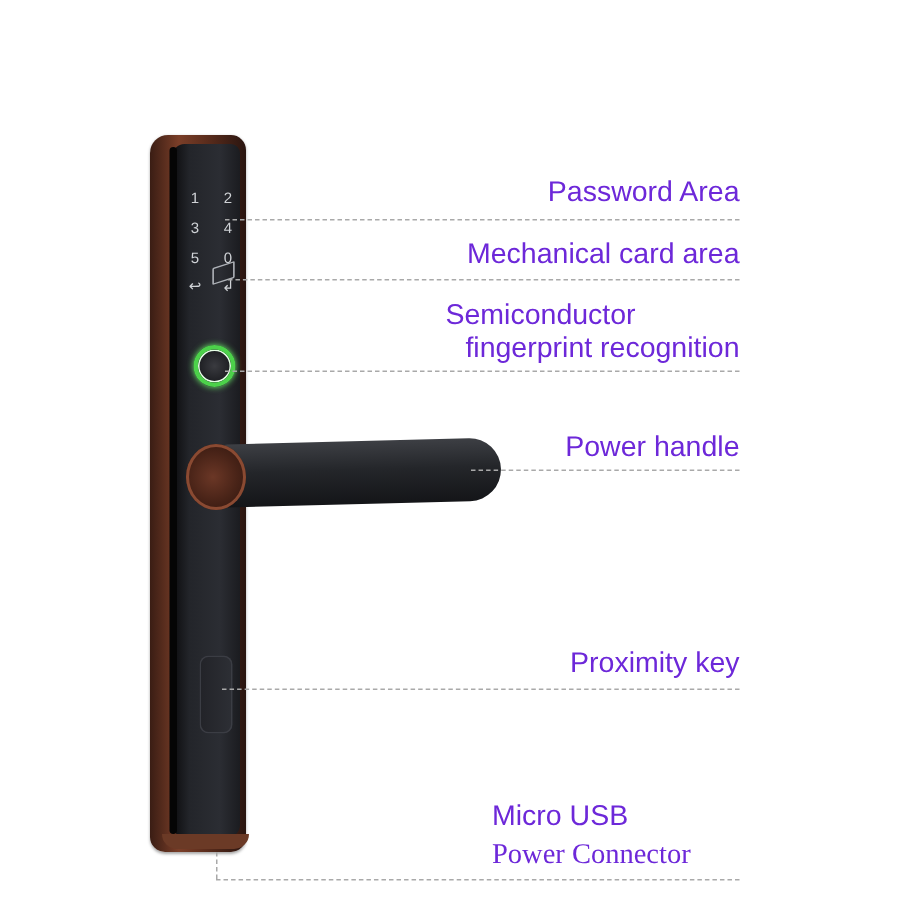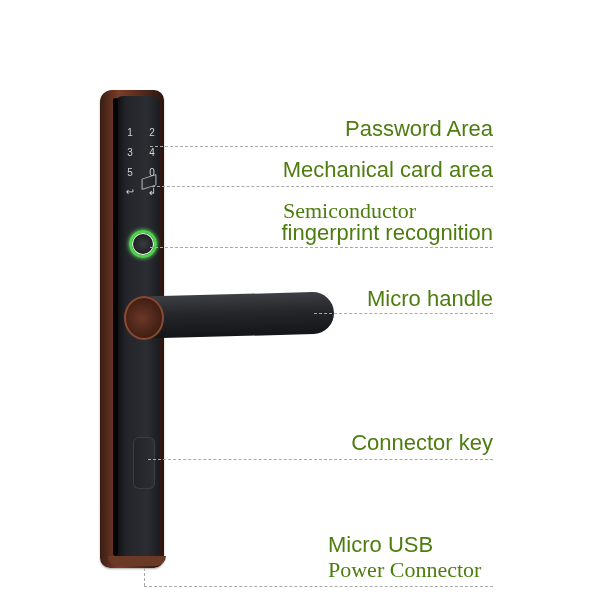--- a/index.html
+++ b/index.html
@@ -47,21 +47,21 @@
     background:linear-gradient(90deg,#222328 0%,#2d2f35 100%);
     box-shadow:inset 0 0 0 1px #3b3d44;
   }
   .lock-bottom {
     position:absolute; left:108px; top:556px; width:58px; height:10px;
     border-radius:0 0 10px 10px; background:#6b3a26;
   }
   .leader { position:absolute; height:0; border-top:1.5px dashed #a9a9a9; }
   .leader-v { position:absolute; width:0; border-left:1.5px dashed #a9a9a9; }
   .label {
-    position:absolute; right:107px; color:#4d7c0f; font-size:22px; line-height:22px;
+    position:absolute; right:107px; color:#6d28d9; font-size:19px; line-height:22px;
     text-align:right; white-space:nowrap;
   }
   .label.left { right:auto; text-align:left; }
 </style>
 </head>
 <body>
 
 <div class="lock-frame"></div>
 <div class="lock-face"></div>
 <div class="lock-edge"></div>
@@ -89,18 +89,18 @@
 <div class="leader" style="left:150px;top:146px;width:343px;"></div>
 <div class="leader" style="left:152px;top:186px;width:341px;"></div>
 <div class="leader" style="left:150px;top:247px;width:343px;"></div>
 <div class="leader" style="left:314px;top:313px;width:179px;"></div>
 <div class="leader" style="left:148px;top:459px;width:345px;"></div>
 <div class="leader-v" style="left:144px;top:568px;height:18px;"></div>
 <div class="leader" style="left:144px;top:586px;width:349px;"></div>
 
 <div class="label" style="top:118px;">Password Area</div>
 <div class="label" style="top:159px;">Mechanical card area</div>
-<div class="label left" style="left:283px;top:200px;font-family:Liberation Serif, serif;">Semiconductor</div>
+<div class="label left" style="left:297px;top:200px;">Semiconductor</div>
 <div class="label" style="top:222px;text-align:right;">fingerprint recognition</div>
-<div class="label" style="top:288px;">Micro handle</div>
-<div class="label" style="top:432px;">Connector key</div>
+<div class="label" style="top:288px;">Power handle</div>
+<div class="label" style="top:432px;">Proximity key</div>
 <div class="label left" style="left:328px;top:534px;">Micro USB</div>
 <div class="label left" style="left:328px;top:559px;font-family:Liberation Serif, serif;">Power Connector</div>
 
 </body></html>

